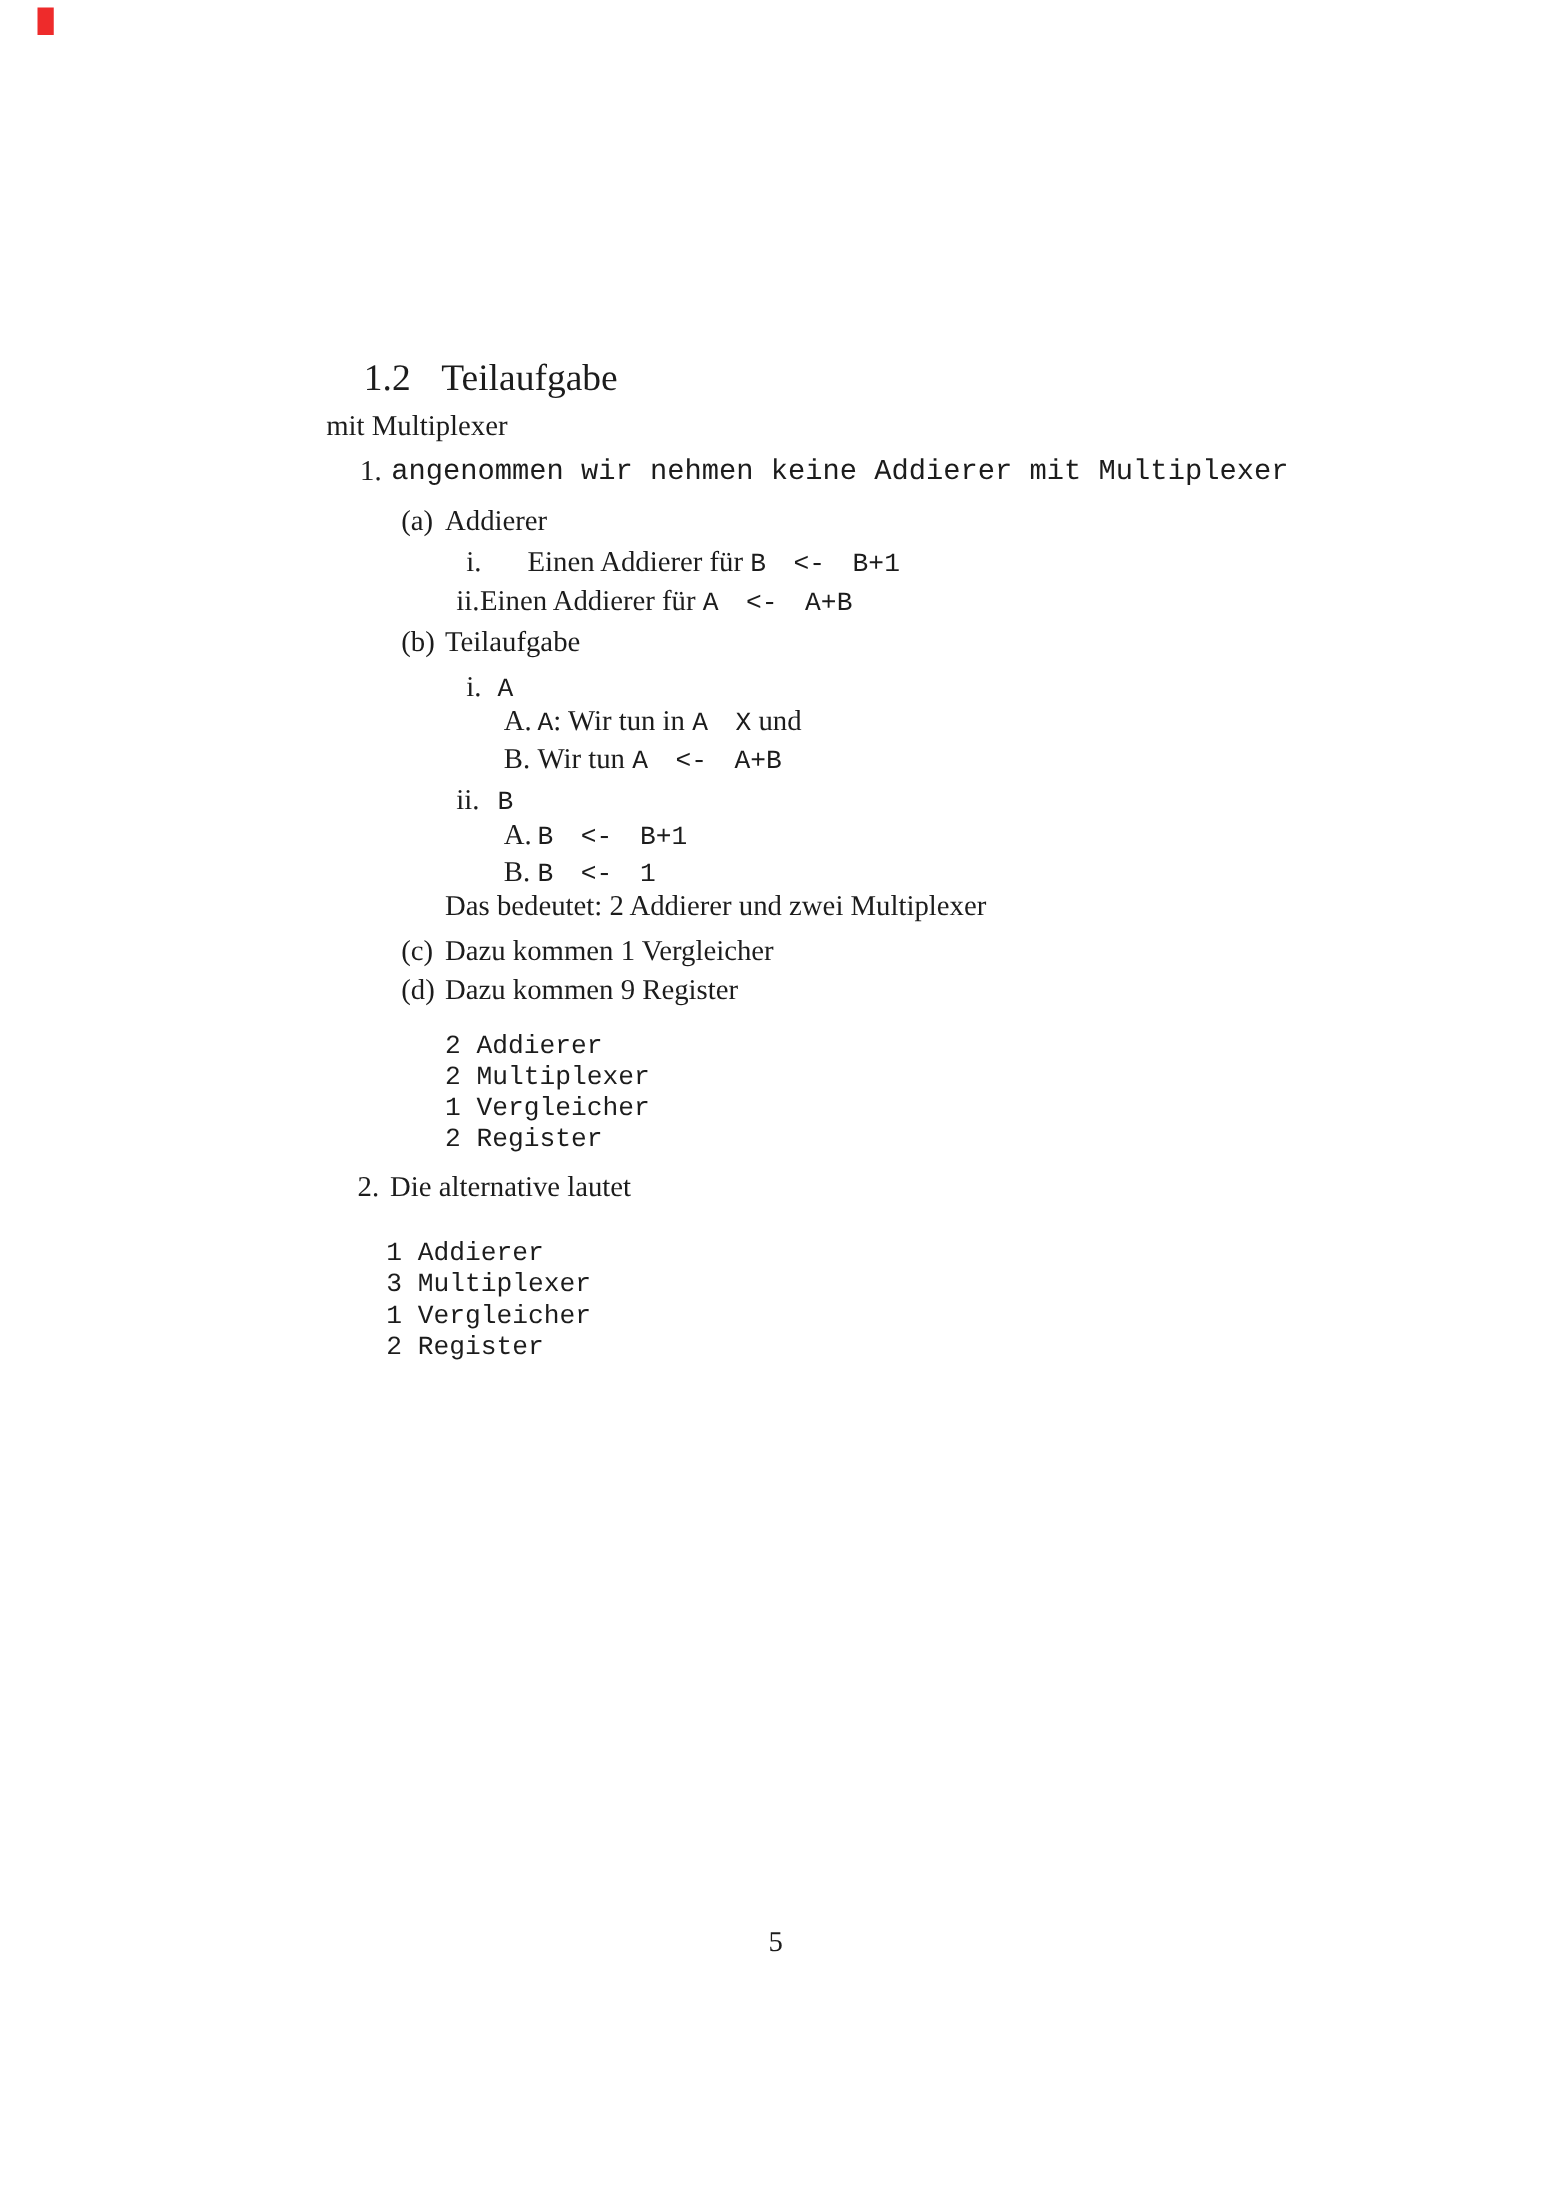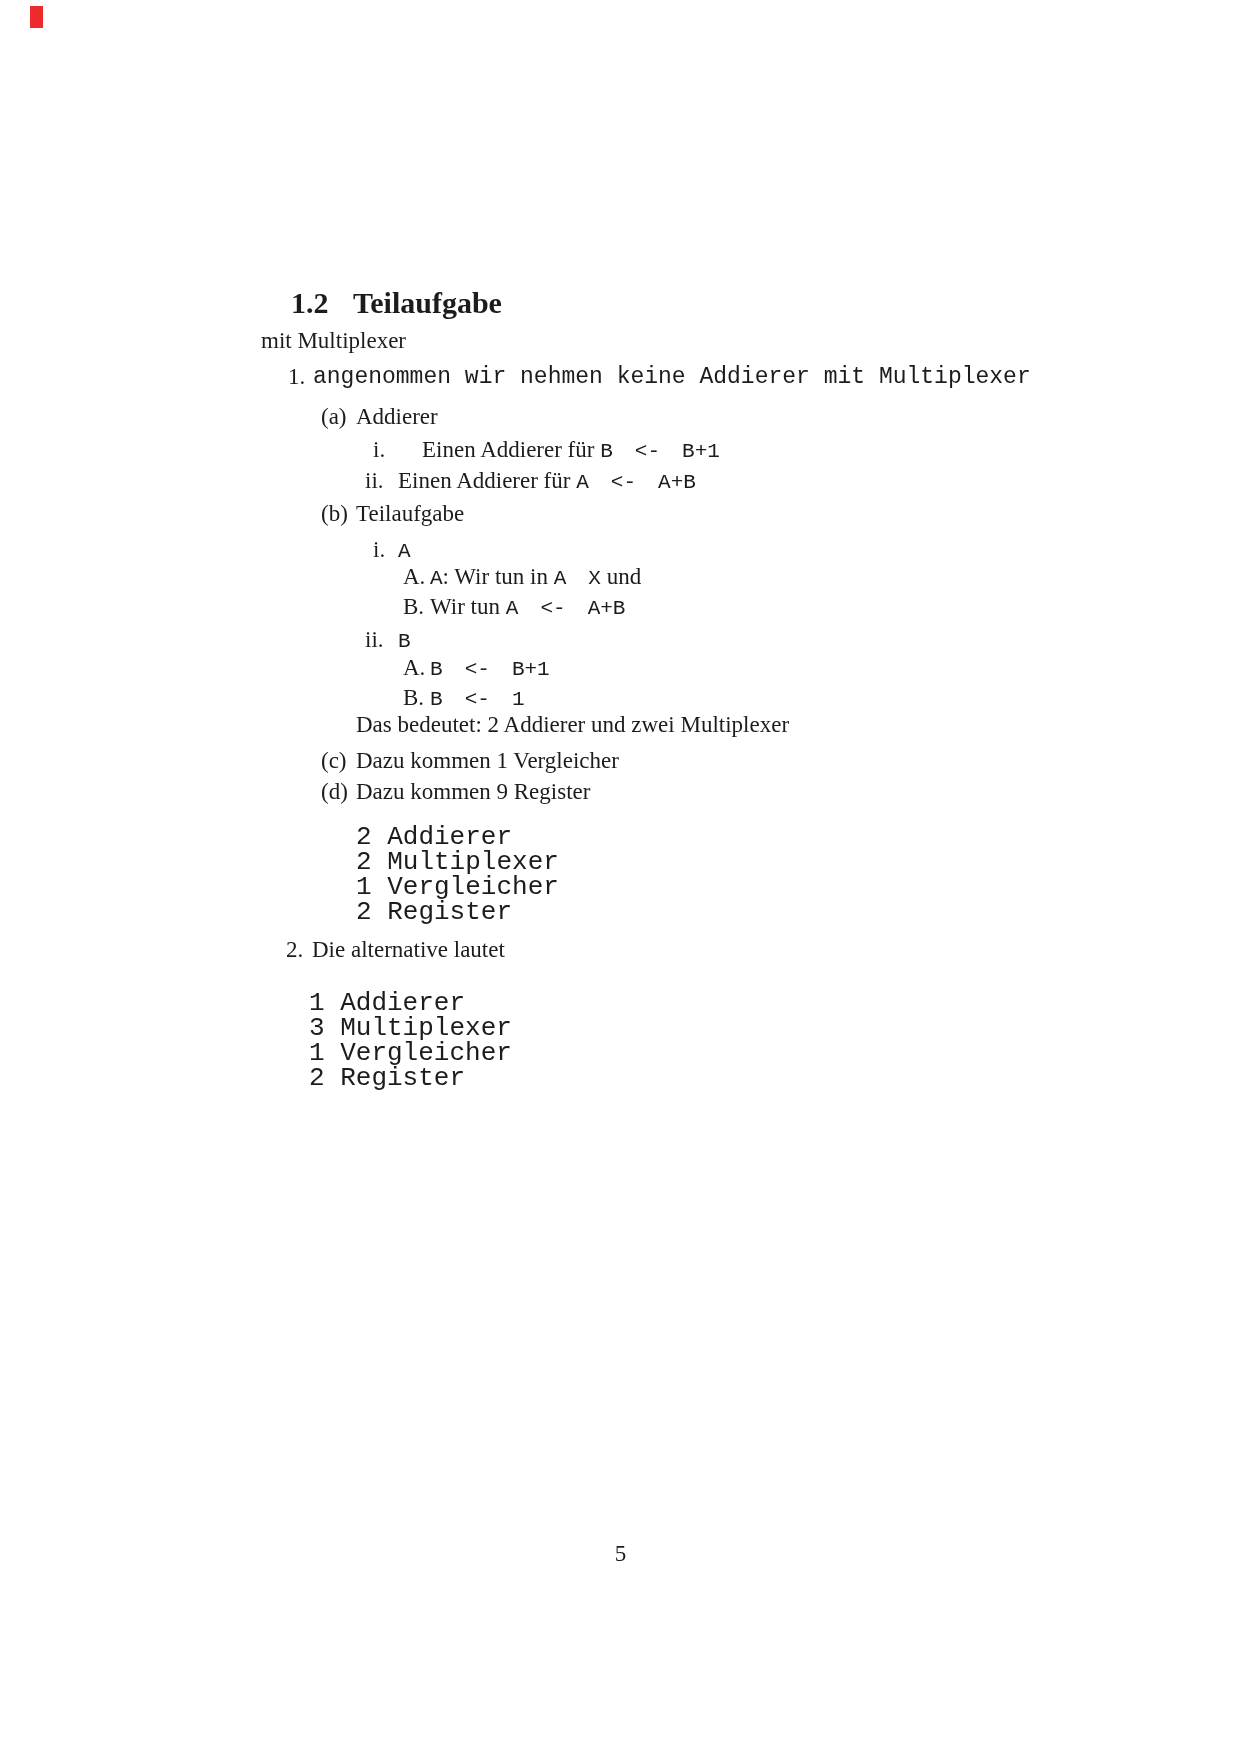--- a/index.html
+++ b/index.html
@@ -18,21 +18,21 @@
     top: 6px;
     width: 13px;
     height: 22px;
   }
   .heading {
     position: absolute;
     left: 261px;
     top: 249px;
     font-size: 30px;
     line-height: 36px;
-    font-weight: bold;
+    font-weight: normal;
     white-space: pre;
   }
   .heading .sec-num { display: inline-block; width: 62px; }
   .ln {
     position: absolute;
     font-size: 23px;
     line-height: 30px;
     white-space: pre;
   }
   .lbl {
@@ -43,21 +43,21 @@
   }
   .tt {
     font-family: "Liberation Mono", monospace;
     font-size: 21px;
     word-spacing: 0.45em;
   }
   pre.code {
     position: absolute;
     margin: 0;
     font-family: "Liberation Mono", monospace;
-    font-size: 26px;
+    font-size: 21px;
     line-height: 25px;
     white-space: pre;
     color: #1c1c1c;
   }
   .footer-page {
     position: absolute;
     left: 0;
     top: 1539px;
     width: 1241px;
     text-align: center;
@@ -81,21 +81,21 @@
   <div class="lbl" style="left:288px; top:362px;">1.</div>
   <div class="ln" style="left:313px; top:362px;font-family:Liberation Mono, monospace;">angenommen wir nehmen keine Addierer mit Multiplexer</div>
 
   <div class="lbl" style="left:321px; top:402px;">(a)</div>
   <div class="ln" style="left:356px; top:402px;">Addierer</div>
 
   <div class="lbl" style="left:373px; top:435px;">i.</div>
   <div class="ln" style="left:398px; top:435px;margin-left:24px;"><span>Einen Addierer für </span><span class="tt">B &lt;- B+1</span></div>
 
   <div class="lbl" style="left:365px; top:466px;">ii.</div>
-  <div class="ln" style="left:398px; top:466px;text-align:right;"><span>Einen Addierer für </span><span class="tt">A &lt;- A+B</span></div>
+  <div class="ln" style="left:384px; top:466px;text-align:right;"><span>Einen Addierer für </span><span class="tt">A &lt;- A+B</span></div>
 
   <div class="lbl" style="left:321px; top:499px;">(b)</div>
   <div class="ln" style="left:356px; top:499px;">Teilaufgabe</div>
 
   <div class="lbl" style="left:373px; top:535px;">i.</div>
   <div class="ln" style="left:398px; top:535px;"><span class="tt">A</span></div>
 
   <div class="lbl" style="left:403px; top:562px;">A.</div>
   <div class="ln" style="left:430px; top:562px;"><span class="tt">A</span><span>: Wir tun in </span><span class="tt">A X</span><span> und</span></div>
 

